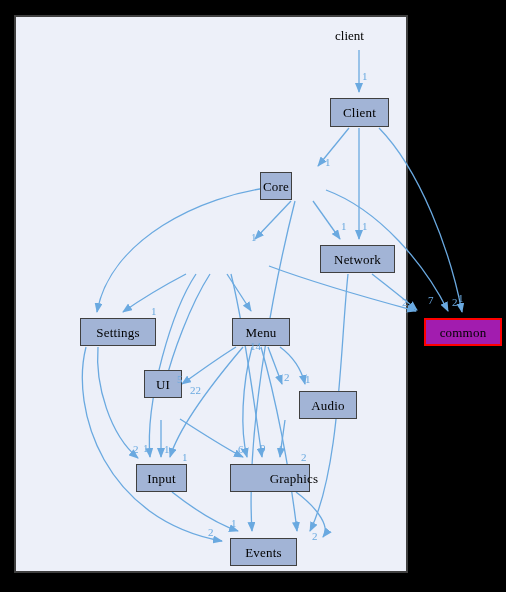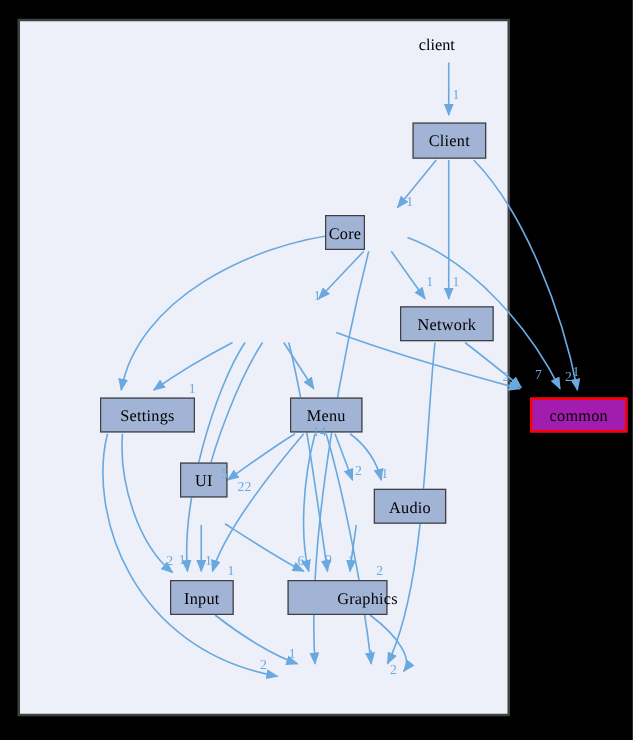--- a/index.html
+++ b/index.html
@@ -140,20 +140,21 @@
   <div class="node-box" style="left:330px; top:98px; width:59px; height:29px;">Client</div>
   <div class="node-box" style="left:260px; top:172px; width:32px; height:28px;">Core</div>
   <div class="node-box" style="left:320px; top:245px; width:75px; height:28px;">Network</div>
   <div class="node-box" style="left:80px; top:318px; width:76px; height:28px;">Settings</div>
   <div class="node-box" style="left:232px; top:318px; width:58px; height:28px;">Menu</div>
   <div class="node-box external" style="left:424px; top:318px; width:78px; height:28px;">common</div>
   <div class="node-box" style="left:144px; top:370px; width:38px; height:28px;">UI</div>
   <div class="node-box" style="left:260px; top:391px; width:58px; height:28px;margin-left:39px;">Audio</div>
   <div class="node-box" style="left:136px; top:464px; width:51px; height:28px;text-align:right;">Input</div>
   <div class="node-box" style="left:230px; top:464px; width:80px; height:28px;padding-left:48px;">Graphics</div>
+  <div class="node-box" style="left:230px; top:538px; width:67px; height:28px;">Events</div>
 
   <div class="edge-label" style="left:362px; top:71px;">1</div>
   <div class="edge-label" style="left:325px; top:157px;">1</div>
   <div class="edge-label" style="left:251px; top:232px;">1</div>
   <div class="edge-label" style="left:341px; top:221px;">1</div>
   <div class="edge-label" style="left:362px; top:221px;">1</div>
   <div class="edge-label" style="left:402px; top:297px;">2</div>
   <div class="edge-label" style="left:428px; top:295px;">7</div>
   <div class="edge-label" style="left:452px; top:297px;">2</div>
   <div class="edge-label" style="left:458px; top:293px;">1</div>

